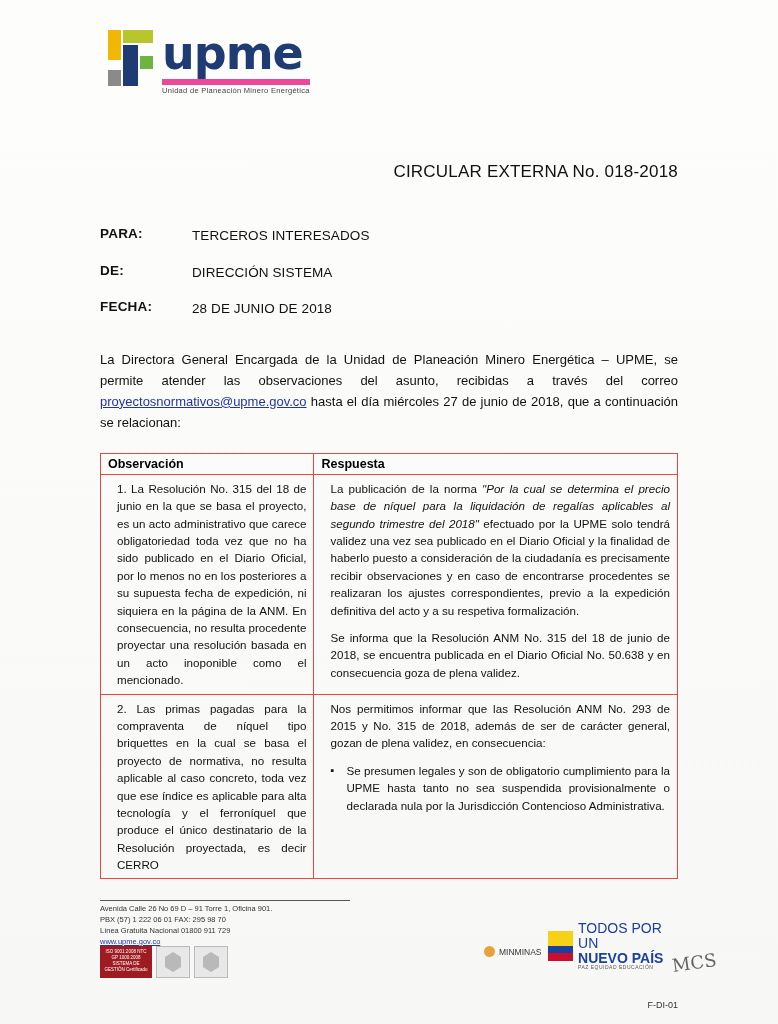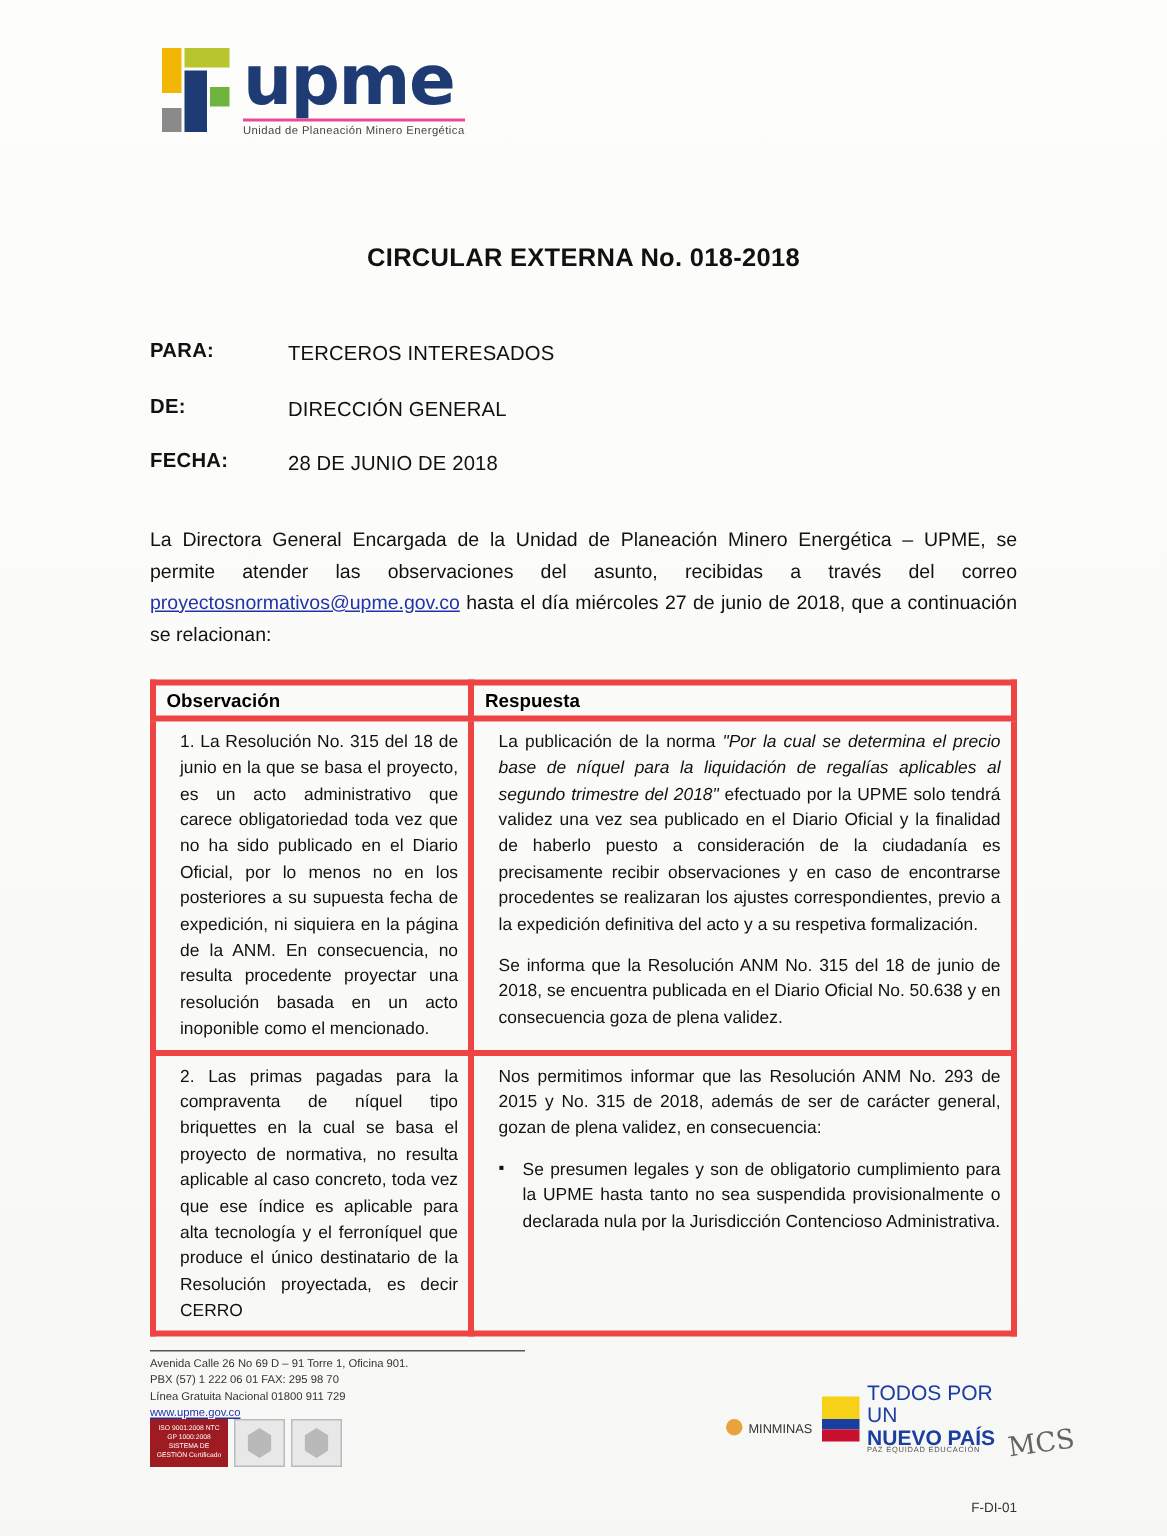--- a/index.html
+++ b/index.html
@@ -36,21 +36,21 @@
   
   .logo-wrap {
     position: relative;
     height: 122px;
   }
   .logo {
     position: absolute;
     left: 8px;
     top: 30px;
     display: flex;
-    align-items: center;
+    align-items: flex-start;
   }
   .logo-mark {
     position: relative;
     width: 48px;
     height: 56px;
     margin-right: 6px;
   }
   .lm-a { position:absolute; left:0; top:0; width:13px; height:30px; background:#f2b705; }
   .lm-b { position:absolute; left:15px; top:0; width:30px; height:13px; background:#b9c52d; }
   .lm-c { position:absolute; left:15px; top:15px; width:15px; height:41px; background:#1f3b73; }
@@ -64,30 +64,30 @@
     font-size: 46px;
     font-weight: bold;
     color: #1f3b73;
     letter-spacing: -1px;
   }
   .logo-sub {
     font-size: 7.5px;
     color: #444;
     letter-spacing: 0.3px;
     margin-top: 3px;
-    border-top: 2px solid #ec4899;
+    border-top: 6px solid #ec4899;
     padding-top: 2px;
     width: 148px;
   }
 
   
   .doc-title {
-    text-align: center;
+    text-align: right;
     font-size: 17px;
-    font-weight: bold;
+    font-weight: normal;
     color: #111;
     letter-spacing: 0.2px;
     margin: 40px 0 44px 0;
   }
 
   
   .meta-row {
     display: flex;
     margin-bottom: 17px;
     font-size: 13.5px;
@@ -119,21 +119,21 @@
   }
 
   
   table.obs {
     width: 100%;
     border-collapse: collapse;
     margin-top: 20px;
     table-layout: fixed;
   }
   table.obs th, table.obs td {
-    border: 4px solid #ef4444;
+    border: 1px solid #ef4444;
     vertical-align: top;
     padding: 5px 7px;
   }
   table.obs th {
     text-align: left;
     font-size: 12.5px;
     font-weight: bold;
     padding: 3px 7px;
   }
   table.obs td {
@@ -304,21 +304,21 @@
 
     <div class="doc-title">CIRCULAR EXTERNA No. 018-2018</div>
 
     <div>
       <div class="meta-row">
         <div class="meta-label">PARA:</div>
         <div class="meta-value">TERCEROS INTERESADOS</div>
       </div>
       <div class="meta-row">
         <div class="meta-label">DE:</div>
-        <div class="meta-value">DIRECCIÓN GENERAL</div>
+        <div class="meta-value">DIRECCIÓN SISTEMA</div>
       </div>
       <div class="meta-row">
         <div class="meta-label">FECHA:</div>
         <div class="meta-value">28 DE JUNIO DE 2018</div>
       </div>
     </div>
 
     <p class="intro"><span>La Directora General Encargada de la Unidad de Planeación Minero Energética – UPME, se permite atender las observaciones del asunto, recibidas a través del correo </span><a href="#">proyectosnormativos@upme.gov.co</a><span> hasta el día miércoles 27 de junio de 2018, que a continuación se relacionan:</span></p>
 
     <table class="obs">

